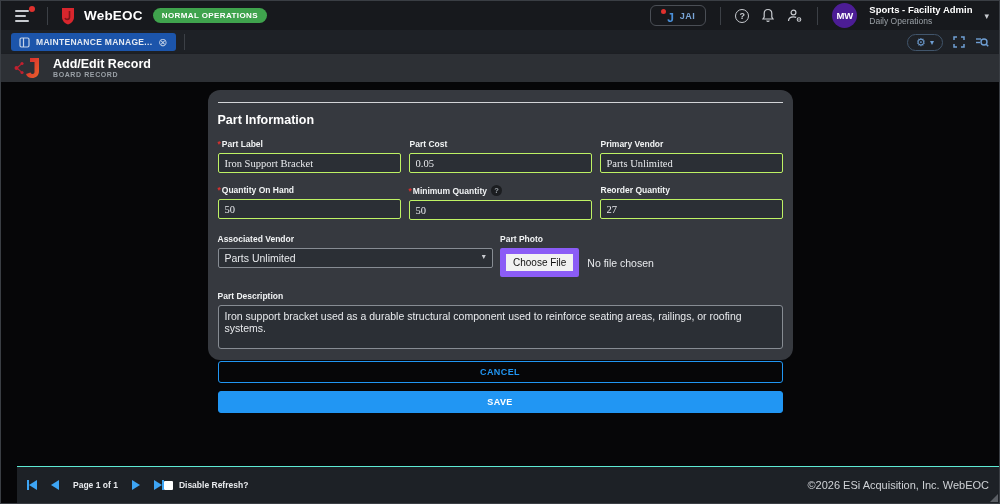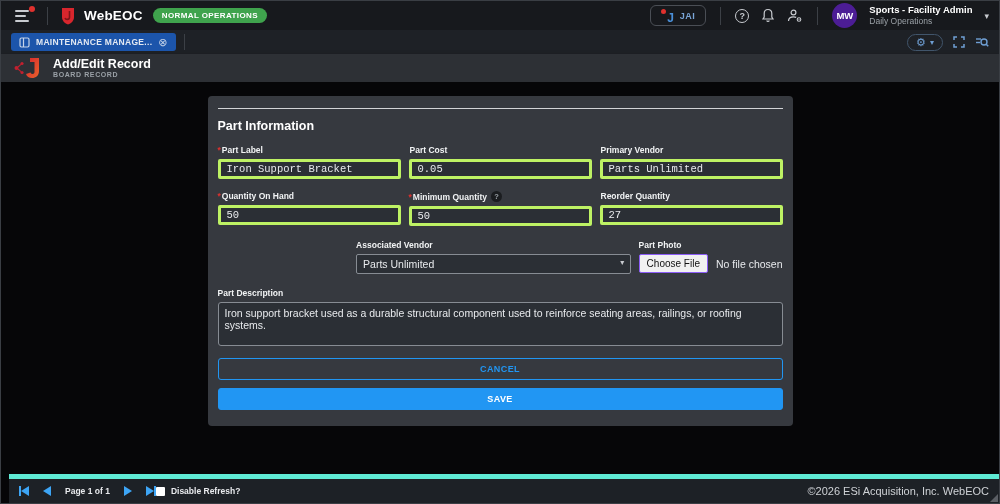--- a/index.html
+++ b/index.html
@@ -75,52 +75,52 @@
     height:28px; background:#2d3035; display:flex; align-items:center; padding:0 12px;
     box-shadow:0 2px 4px rgba(0,0,0,.6);
   }
   .board-logo { display:flex; align-items:center; margin-right:10px; }
   .board-title-block { display:flex; flex-direction:column; line-height:1.15; }
   .board-title { font-size:12.5px; font-weight:bold; color:#fff; }
   .board-subtitle { font-size:7px; font-weight:bold; color:#9aa0a6; letter-spacing:.6px; }
   
   .content { height:402px; background:#060608; padding-top:4px; }
   .panel {
-    width:585px; margin:10px auto; background:#36393f; border-radius:4px;
-    padding:8px 10px 10px; height:330px; position:relative;
+    width:585px; margin:4px auto; background:#36393f; border-radius:12px;
+    padding:8px 10px 10px; height:270px; position:relative;
   }
   .panel-topline { height:1px; background:#d2d4d7; margin:4px 0 10px; }
   .section-title { font-size:12.5px; font-weight:bold; color:#fff; margin-bottom:12px; }
   .fgrid { display:grid; grid-template-columns:1fr 1fr 1fr; column-gap:8px; row-gap:12px; margin-bottom:14px; }
   .fcell { display:flex; flex-direction:column; }
   .flabel { font-size:8.5px; font-weight:bold; color:#f1f3f4; margin-bottom:4px; display:flex; align-items:center; gap:4px; }
   .star { color:#e0312e; margin-right:1px; }
   .help-dot {
     width:11px; height:11px; background:#1b1d20; border-radius:50%;
     color:#9aa0a6; font-size:7.5px; font-weight:bold;
     display:inline-flex; align-items:center; justify-content:center; cursor:pointer;
   }
   .tinput {
-    width:100%; height:20px; background:#2b2f35; border:3px solid #bef264; border-radius:2px;
-    color:#e8eaed; font-size:10.5px; padding:0 6px; font-family:Liberation Mono, monospace;
-  }
-  .row3 { display:flex; align-items:flex-start; margin-bottom:14px;justify-content:flex-end; }
+    width:100%; height:20px; background:#2b2f35; border:1px solid #bef264; border-radius:2px;
+    color:#e8eaed; font-size:10.5px; padding:0 6px; font-family:Liberation Serif, serif;
+  }
+  .row3 { display:flex; align-items:flex-start; margin-bottom:14px; }
   .vendor-col { width:48.7%; margin-right:1.3%; }
   .sel-wrap { position:relative; }
   .tsel {
     width:100%; height:20px; background:#2b2f35; border:1px solid #878c93; border-radius:2px;
     color:#e8eaed; font-size:10.5px; padding:0 6px; appearance:none; -webkit-appearance:none;
     font-family:"Liberation Sans", sans-serif; cursor:pointer;
   }
   .sel-chev { position:absolute; right:7px; top:4px; color:#c8cbd0; font-size:8px; pointer-events:none; }
   .photo-col { display:flex; flex-direction:column; }
   .photo-row { display:flex; align-items:center; gap:8px; }
   .choose-btn {
     background:#f1f1f1; color:#111; font-size:10px; padding:3px 7px; border-radius:2px;
-    border:1px solid #8b5cf6; cursor:pointer; font-family:"Liberation Sans", sans-serif;
+    border:6px solid #8b5cf6; cursor:pointer; font-family:"Liberation Sans", sans-serif;
   }
   .file-status { font-size:10.5px; color:#e8eaed; }
   .desc-block { margin-bottom:12px; }
   .tarea {
     width:100%; height:44px; background:#2b2f35; border:1px solid #878c93; border-radius:3px;
     color:#e8eaed; font-size:10.5px; padding:4px 6px; resize:none;
     font-family:"Liberation Sans", sans-serif;
   }
   .panel-footer { display:flex; justify-content:flex-end; gap:8px;flex-direction:column; }
   .btn-cancel {
@@ -128,22 +128,22 @@
     font-size:9px; font-weight:bold; letter-spacing:.4px; border-radius:3px; padding:5px 12px; cursor:pointer;
     font-family:"Liberation Sans", sans-serif;
   }
   .btn-save {
     background:#2196f3; border:1px solid #2196f3; color:#fff;
     font-size:9px; font-weight:bold; letter-spacing:.4px; border-radius:3px; padding:5px 23px; cursor:pointer;
     font-family:"Liberation Sans", sans-serif;
   }
   
   .bottombar {
-    position:absolute; bottom:0; left:8px; right:0; height:29px;
-    background:#1d2126; border-top:5px solid #5eead4;
+    position:absolute; bottom:0; left:16px; right:0; height:37px;
+    background:#1d2126; border-top:1px solid #5eead4;
     display:flex; align-items:center; padding:0 10px;
   }
   .pager { display:flex; align-items:center; gap:14px; }
   .pg { display:flex; align-items:center; cursor:pointer; }
   .tri-l { width:0; height:0; border-top:5px solid transparent; border-bottom:5px solid transparent; border-right:8px solid #3da5f5; }
   .tri-r { width:0; height:0; border-top:5px solid transparent; border-bottom:5px solid transparent; border-left:8px solid #3da5f5; }
   .pbar { width:2px; height:10px; background:#3da5f5; }
   .page-text { font-size:8.5px; font-weight:bold; color:#e8eaed; }
   .refresh-wrap { display:flex; align-items:center; gap:6px; cursor:pointer; }
   .cbox { width:9px; height:9px; background:#fff; border-radius:1px; display:inline-block; }

